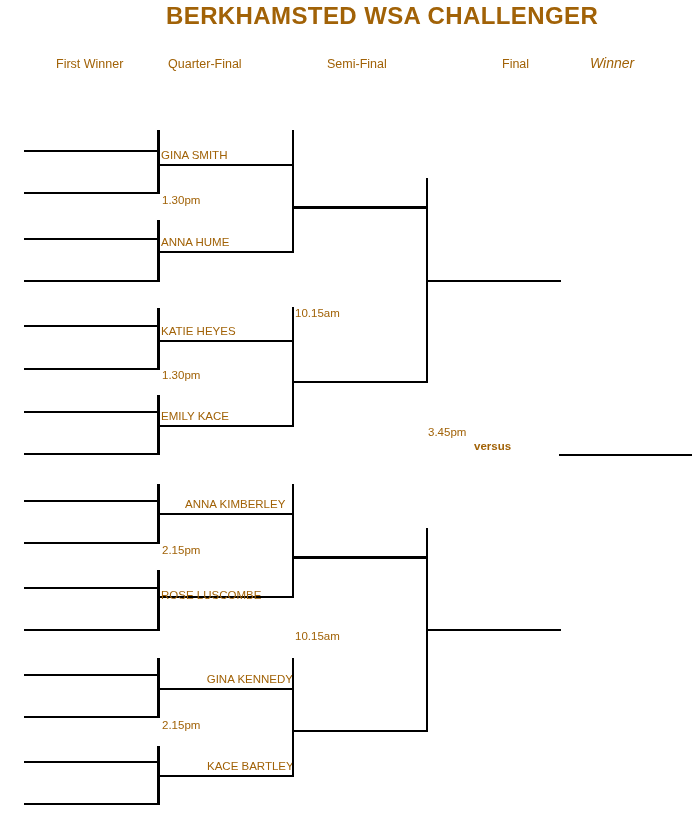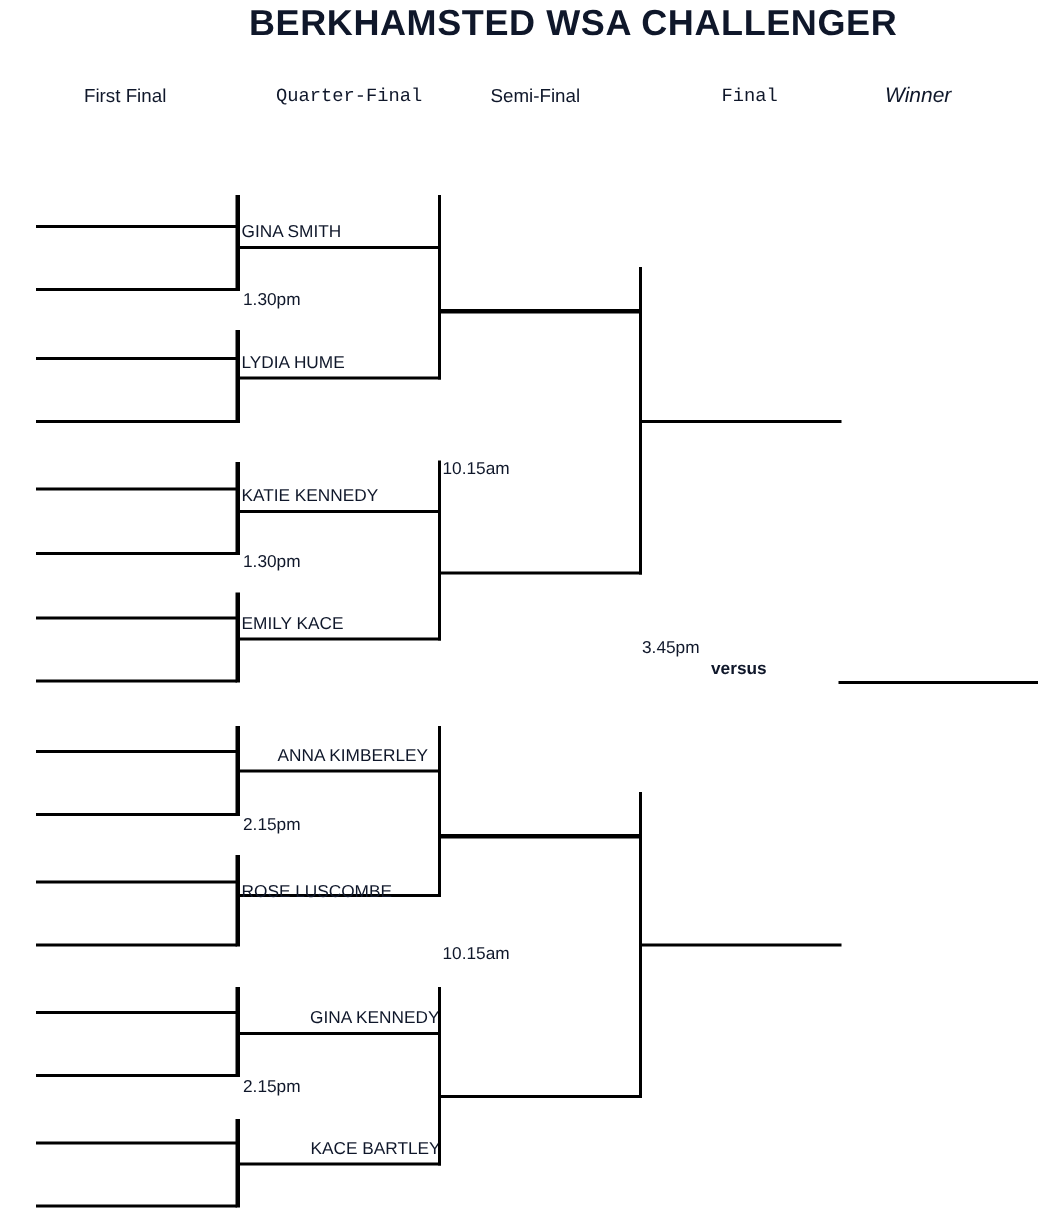--- a/index.html
+++ b/index.html
@@ -1,40 +1,40 @@
 <!DOCTYPE html>
 <html><head>
 <meta charset="utf-8">
 <style>
   html,body{margin:0;padding:0;background:#ffffff;}
   #stage{
     position:relative;width:698px;height:816px;background:#ffffff;overflow:hidden;
-    font-family:"Liberation Sans","DejaVu Sans",sans-serif;color:#0f172a;
+    font-family:"Liberation Sans","DejaVu Sans",sans-serif;color:#a16207;
   }
   .hl{position:absolute;height:2px;background:#000;}
   .hl3{position:absolute;height:3px;background:#000;}
   .vl{position:absolute;width:2px;background:#000;}
   .vl3{position:absolute;width:3px;background:#000;}
   .title{position:absolute;left:166px;top:2px;font-size:24px;font-weight:bold;letter-spacing:.4px;white-space:nowrap;}
   .col-head{position:absolute;top:57px;font-size:12.5px;white-space:nowrap;}
   .col-head.big{top:55px;font-size:14px;}
   .player{position:absolute;left:161px;width:132px;font-size:11.5px;white-space:nowrap;}
   .time{position:absolute;font-size:11.5px;white-space:nowrap;}
   .versus{position:absolute;font-size:11.5px;font-weight:bold;white-space:nowrap;}
 </style>
 </head>
 <body>
 
 <div id="stage">
 
   <div class="title">BERKHAMSTED WSA CHALLENGER</div>
-  <div class="col-head" style="left:56px;">First Final</div>
-  <div class="col-head" style="left:184px;font-family:Liberation Mono, monospace;">Quarter-Final</div>
+  <div class="col-head" style="left:56px;">First Winner</div>
+  <div class="col-head" style="left:168px;">Quarter-Final</div>
   <div class="col-head" style="left:327px;">Semi-Final</div>
-  <div class="col-head" style="left:481px;font-family:Liberation Mono, monospace;">Final</div>
+  <div class="col-head" style="left:502px;">Final</div>
   <div class="col-head big" style="left:590px;font-style:italic;">Winner</div>
 
   <div class="hl" style="left:24px;top:150px;width:134px;"></div>
   <div class="hl" style="left:24px;top:192px;width:134px;"></div>
   <div class="hl" style="left:24px;top:238px;width:134px;"></div>
   <div class="hl" style="left:24px;top:280px;width:134px;"></div>
   <div class="hl" style="left:24px;top:325px;width:134px;"></div>
   <div class="hl" style="left:24px;top:368px;width:134px;"></div>
   <div class="hl" style="left:24px;top:411px;width:134px;"></div>
   <div class="hl" style="left:24px;top:453px;width:134px;"></div>
@@ -59,22 +59,22 @@
   <div class="hl" style="left:159px;top:164px;width:135px;"></div>
   <div class="hl" style="left:159px;top:251px;width:135px;"></div>
   <div class="hl" style="left:159px;top:340px;width:135px;"></div>
   <div class="hl" style="left:159px;top:425px;width:135px;"></div>
   <div class="hl" style="left:159px;top:513px;width:135px;"></div>
   <div class="hl" style="left:159px;top:596px;width:135px;"></div>
   <div class="hl" style="left:159px;top:688px;width:135px;"></div>
   <div class="hl" style="left:159px;top:775px;width:135px;"></div>
 
   <div class="player" style="top:149px;">GINA SMITH</div>
-  <div class="player" style="top:236px;">LYDIA HUME</div>
-  <div class="player" style="top:325px;">KATIE KENNEDY</div>
+  <div class="player" style="top:236px;">ANNA HUME</div>
+  <div class="player" style="top:325px;">KATIE HEYES</div>
   <div class="player" style="top:410px;">EMILY KACE</div>
   <div class="player" style="top:498px;margin-left:24px;">ANNA KIMBERLEY</div>
   <div class="player" style="top:589px;">ROSE LUSCOMBE</div>
   <div class="player" style="top:673px;text-align:right;">GINA KENNEDY</div>
   <div class="player" style="top:760px;padding-left:46px;">KACE BARTLEY</div>
 
   <div class="time" style="left:162px;top:194px;">1.30pm</div>
   <div class="time" style="left:162px;top:369px;">1.30pm</div>
   <div class="time" style="left:162px;top:544px;">2.15pm</div>
   <div class="time" style="left:162px;top:719px;">2.15pm</div>

